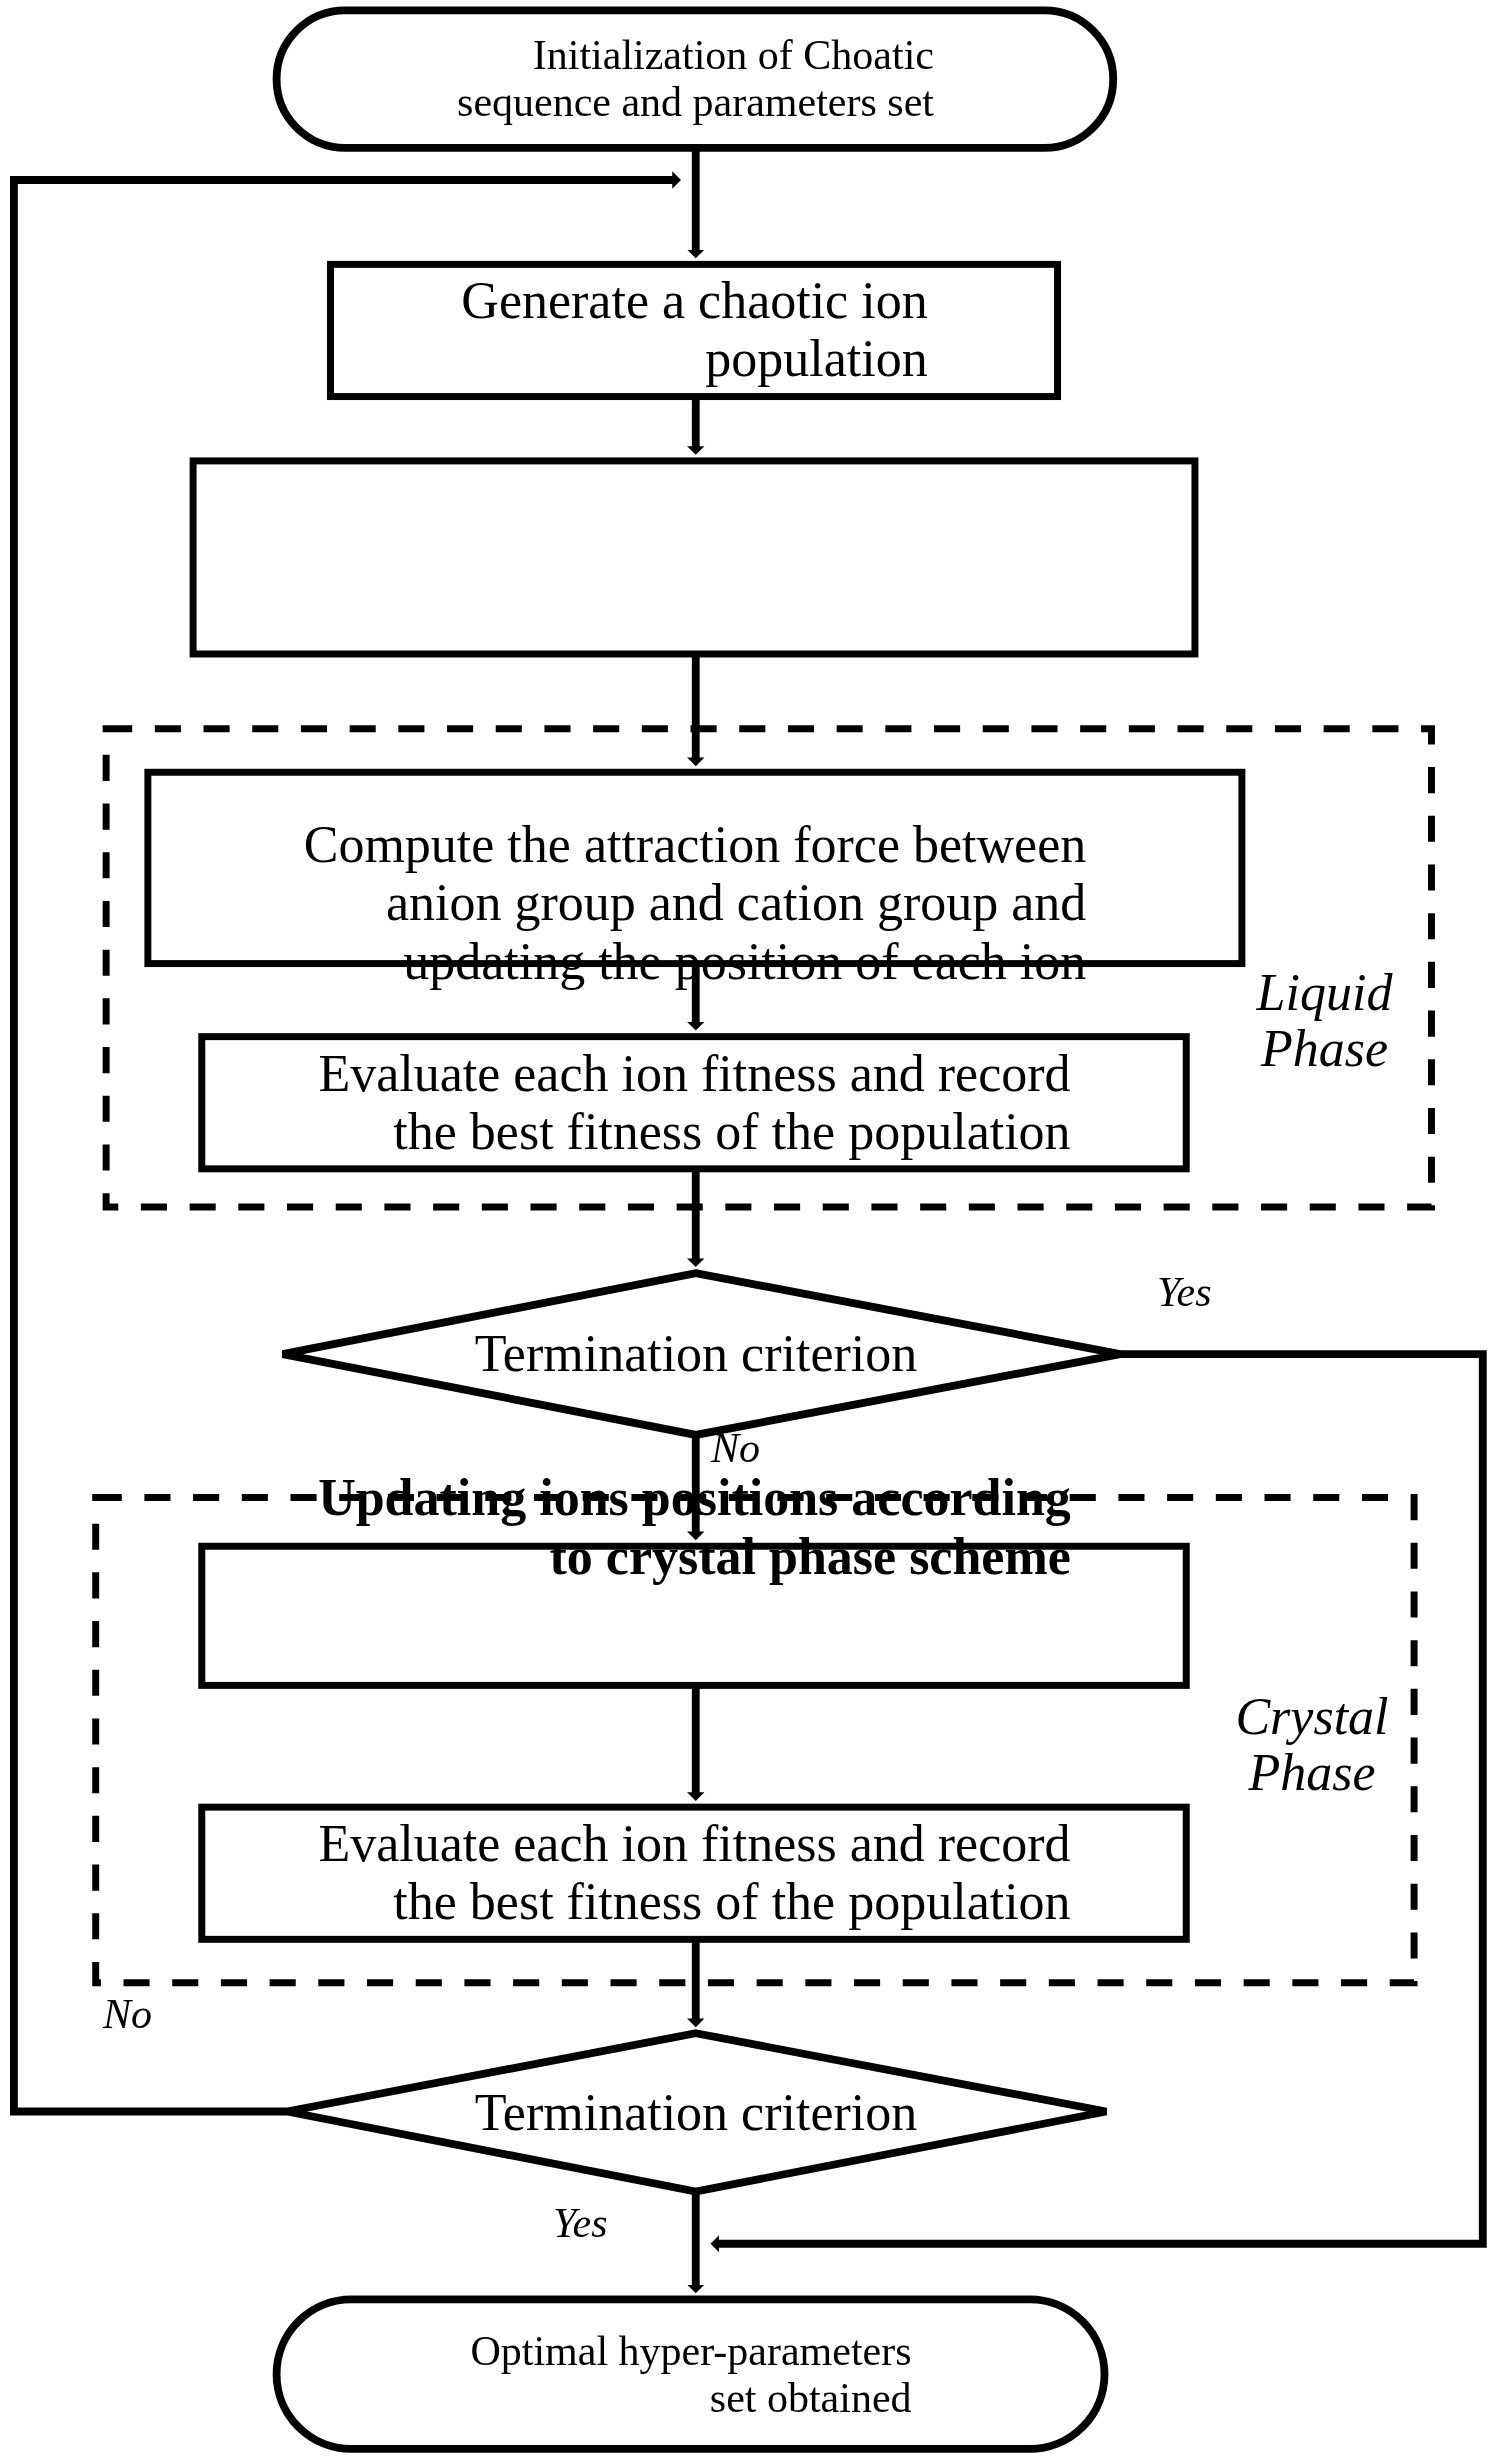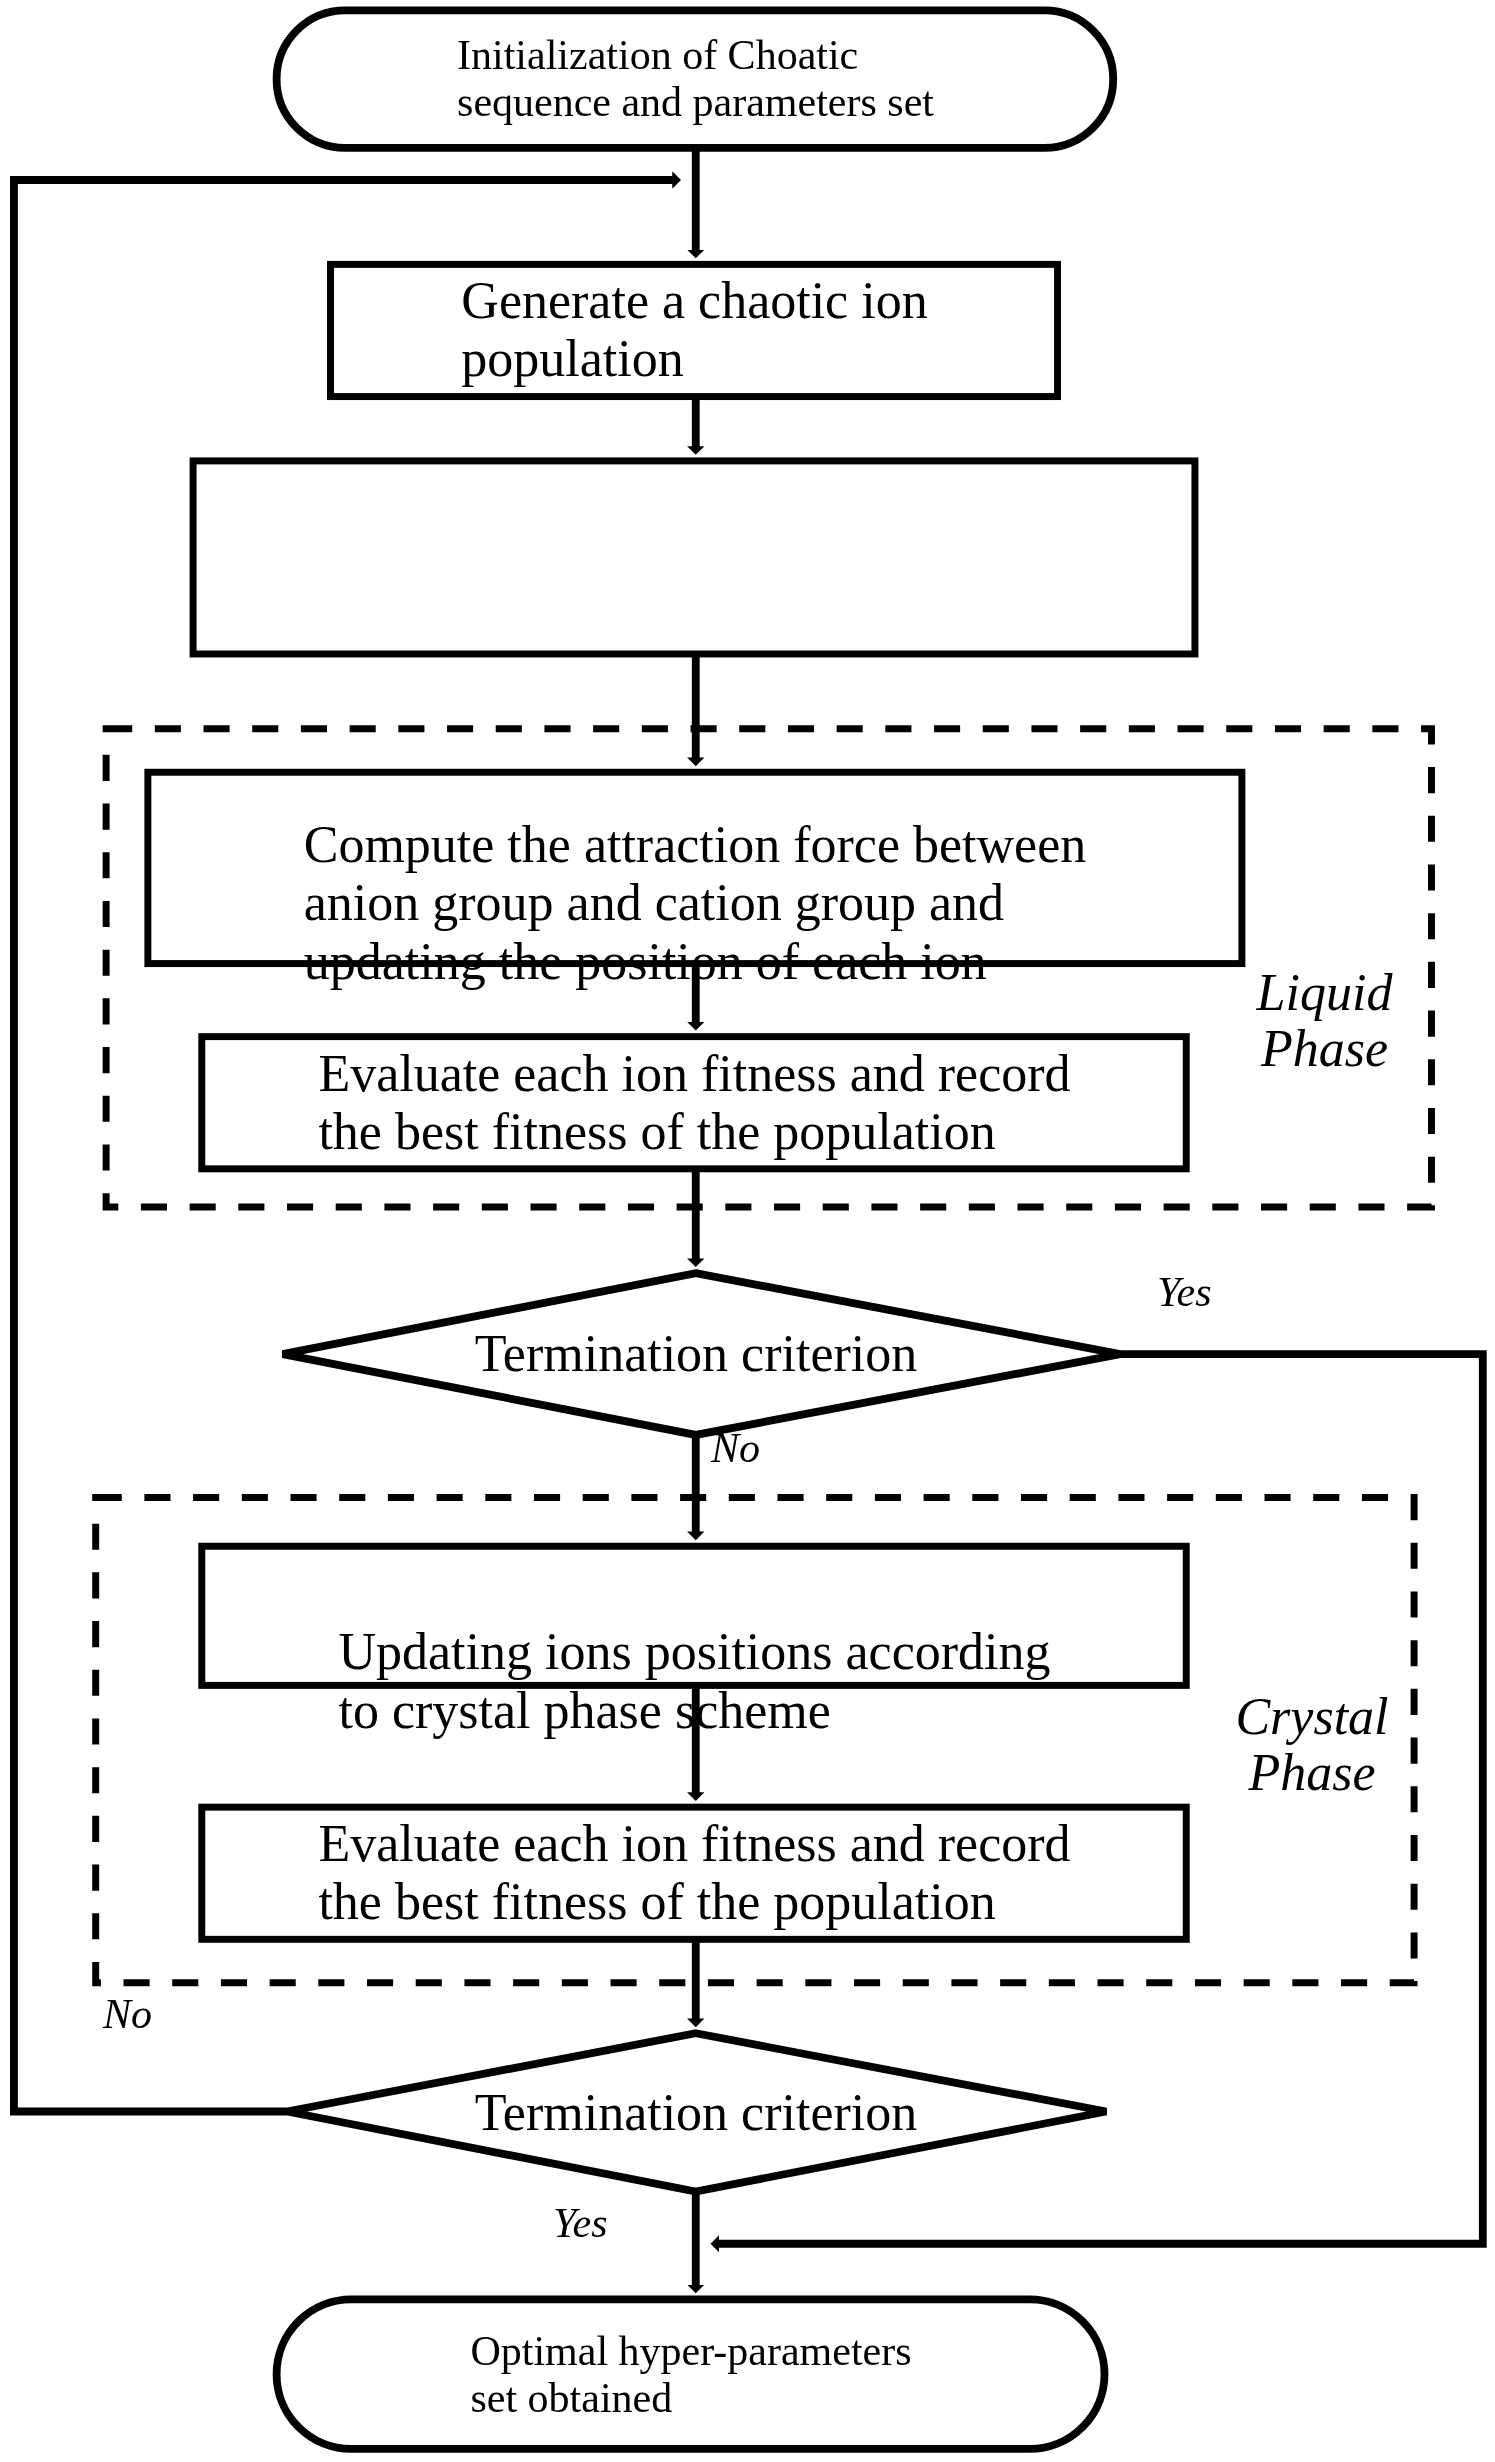--- a/index.html
+++ b/index.html
@@ -20,21 +20,21 @@
     left: 0;
     top: 0;
     width: 1495px;
     height: 2462px;
   }
   .node-label {
     position: absolute;
     display: flex;
     align-items: center;
     justify-content: center;
-    text-align: left;
+    text-align: right;
     color: #000000;
     line-height: 1.12;
     white-space: pre-line;
     pointer-events: none;
   }
   .edge-label {
     position: absolute;
     color: #000000;
     white-space: pre-line;
     text-align: center;
@@ -115,21 +115,21 @@
 
   <div class="node-label lbl-46" style="left:148px; top:808px; width:1094px; height:191px;">Compute the attraction force between
 anion group and cation group and
 updating the position of each ion</div>
 
   <div class="node-label lbl-46" style="left:202px; top:1037px; width:985px; height:132px;">Evaluate each ion fitness and record
 the best fitness of the population</div>
 
   <div class="node-label lbl-46" style="left:383px; top:1315px; width:626px; height:78px;">Termination criterion</div>
 
-  <div class="node-label lbl-46" style="left:202px; top:1612px; width:985px; height:139px;">Updating ions positions according
+  <div class="node-label lbl-46" style="left:202px; top:1458px; width:985px; height:139px;font-weight:bold;">Updating ions positions according
 to crystal phase scheme</div>
 
   <div class="node-label lbl-46" style="left:202px; top:1807px; width:985px; height:132px;">Evaluate each ion fitness and record
 the best fitness of the population</div>
 
   <div class="node-label lbl-46" style="left:383px; top:2074px; width:626px; height:78px;">Termination criterion</div>
 
   <div class="node-label lbl-48" style="left:277px; top:2300px; width:828px; height:150px;">Optimal hyper-parameters
 set obtained</div>
 

